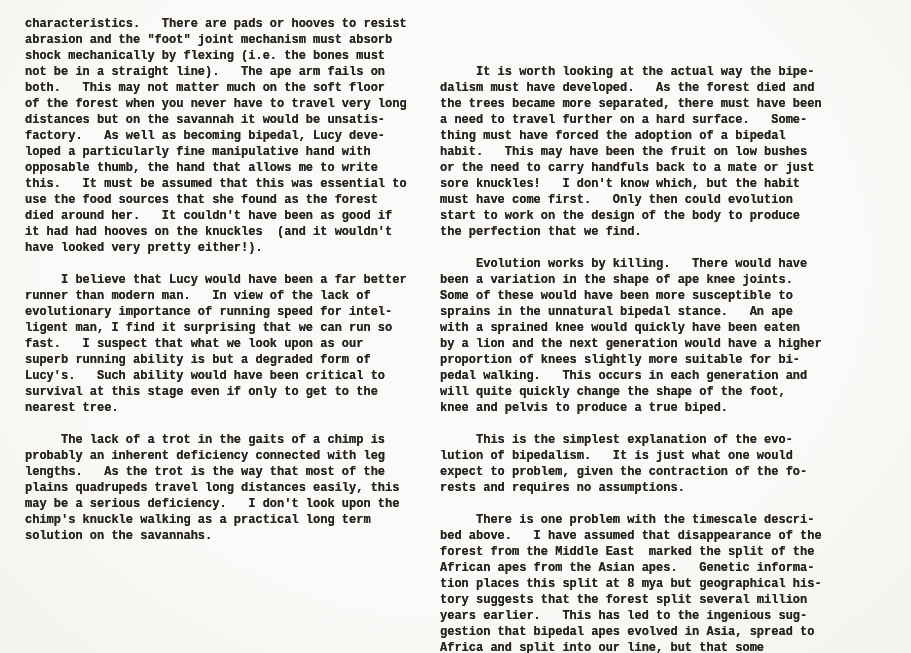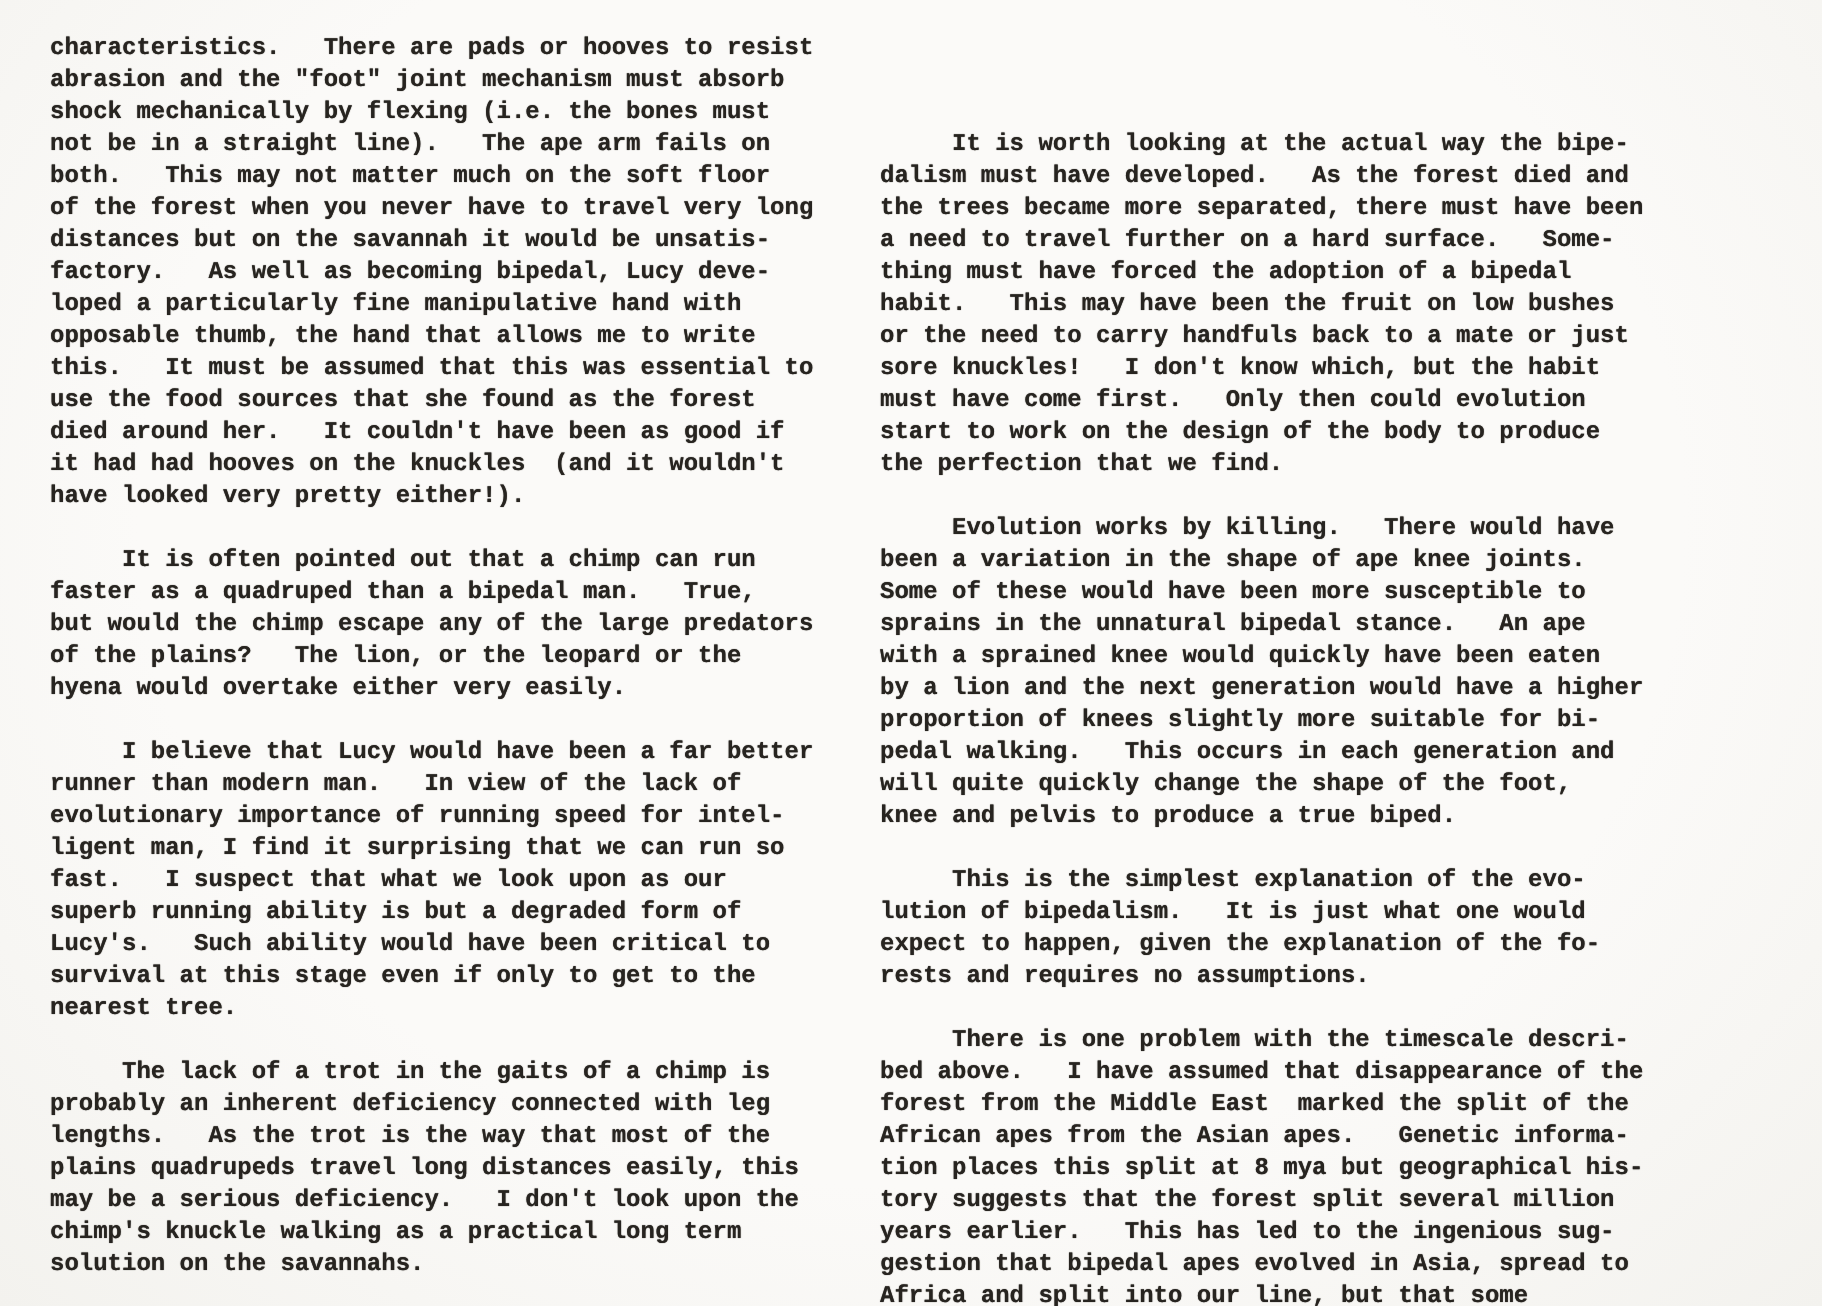--- a/index.html
+++ b/index.html
@@ -51,25 +51,20 @@
 of the forest when you never have to travel very long
 distances but on the savannah it would be unsatis-
 factory.   As well as becoming bipedal, Lucy deve-
 loped a particularly fine manipulative hand with
 opposable thumb, the hand that allows me to write
 this.   It must be assumed that this was essential to
 use the food sources that she found as the forest
 died around her.   It couldn't have been as good if
 it had had hooves on the knuckles  (and it wouldn't
 have looked very pretty either!).</p>
-    <p class="para">     It is often pointed out that a chimp can run
-faster as a quadruped than a bipedal man.   True,
-but would the chimp escape any of the large predators
-of the plains?   The lion, or the leopard or the
-hyena would overtake either very easily.</p>
     <p class="para">     I believe that Lucy would have been a far better
 runner than modern man.   In view of the lack of
 evolutionary importance of running speed for intel-
 ligent man, I find it surprising that we can run so
 fast.   I suspect that what we look upon as our
 superb running ability is but a degraded form of
 Lucy's.   Such ability would have been critical to
 survival at this stage even if only to get to the
 nearest tree.</p>
     <p class="para">     The lack of a trot in the gaits of a chimp is
@@ -98,21 +93,21 @@
 Some of these would have been more susceptible to
 sprains in the unnatural bipedal stance.   An ape
 with a sprained knee would quickly have been eaten
 by a lion and the next generation would have a higher
 proportion of knees slightly more suitable for bi-
 pedal walking.   This occurs in each generation and
 will quite quickly change the shape of the foot,
 knee and pelvis to produce a true biped.</p>
     <p class="para">     This is the simplest explanation of the evo-
 lution of bipedalism.   It is just what one would
-expect to happen, given the explanation of the fo-
+expect to problem, given the contraction of the fo-
 rests and requires no assumptions.</p>
     <p class="para">     There is one problem with the timescale descri-
 bed above.   I have assumed that disappearance of the
 forest from the Middle East  marked the split of the
 African apes from the Asian apes.   Genetic informa-
 tion places this split at 8 mya but geographical his-
 tory suggests that the forest split several million
 years earlier.   This has led to the ingenious sug-
 gestion that bipedal apes evolved in Asia, spread to
 Africa and split into our line, but that some</p>

